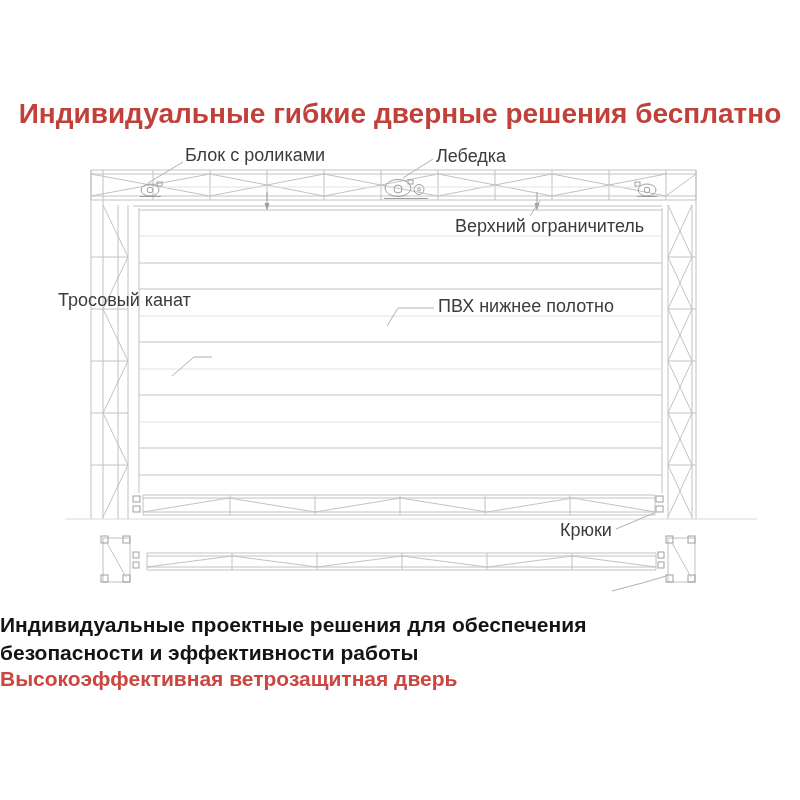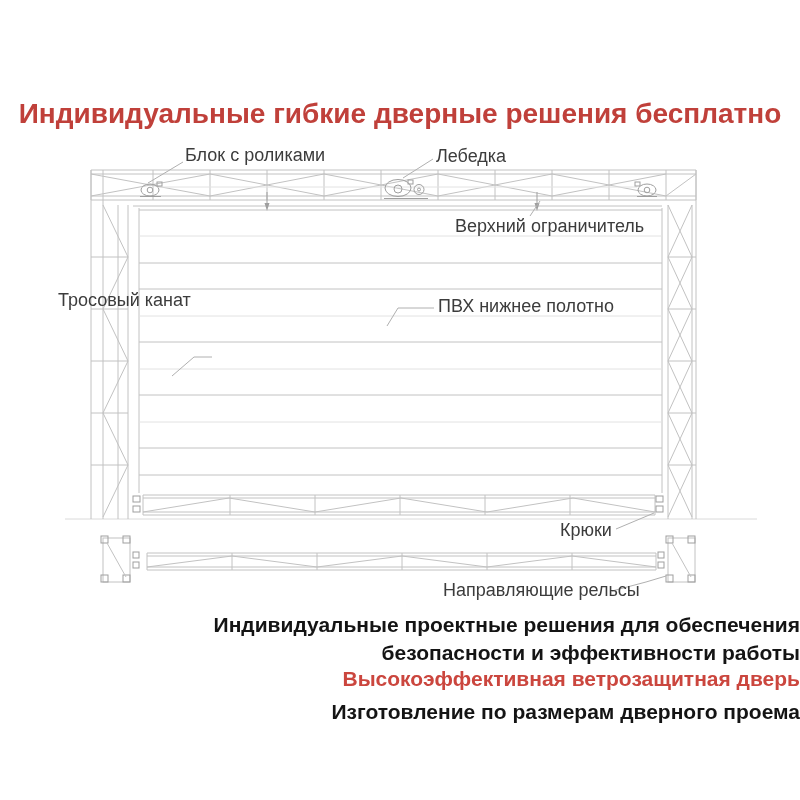--- a/index.html
+++ b/index.html
@@ -20,21 +20,21 @@
   .title{
     position:absolute;top:78px;left:0;width:800px;text-align:center;
     font-size:28px;font-weight:700;color:var(--title-red);white-space:nowrap;
   }
   .drawing{position:absolute;left:0;top:0;}
   .dlabel{
     position:absolute;font-size:18px;color:var(--label-text);
     white-space:nowrap;line-height:1.1;
   }
   .footer-line{
-    position:absolute;left:0;width:800px;text-align:right;
+    position:absolute;left:0;width:800px;text-align:left;
     font-size:21px;font-weight:700;color:var(--footer-text);
     line-height:1;white-space:nowrap;
   }
   .footer-line.red{color:var(--accent-red);}
   
   .ln{stroke:var(--line);fill:none;stroke-width:1;}
   .lnd{stroke:var(--line-dark);fill:none;stroke-width:1;}
   .lnf{stroke:var(--line-faint);fill:none;stroke-width:1;}
   .lng{stroke:#dadada;fill:none;stroke-width:1;}
   .lead{stroke:#b0b0b0;fill:none;stroke-width:1;}
@@ -164,20 +164,18 @@
       <path class="lead" d="M612,571 L646,562 L666,556"></path>
     </g>
   </svg>
 
   <div class="dlabel" style="left:185px;top:126px">Блок с роликами</div>
   <div class="dlabel" style="left:436px;top:127px">Лебедка</div>
   <div class="dlabel" style="left:455px;top:197px">Верхний ограничитель</div>
   <div class="dlabel" style="left:58px;top:271px">Тросовый канат</div>
   <div class="dlabel" style="left:438px;top:277px">ПВХ нижнее полотно</div>
   <div class="dlabel" style="left:560px;top:501px">Крюки</div>
-  <div class="dlabel" style="left:443px;top:561px">Направляющие рельсы</div>
 
   <div class="footer-line" style="top:594px">Индивидуальные проектные решения для обеспечения</div>
   <div class="footer-line" style="top:622px">безопасности и эффективности работы</div>
   <div class="footer-line red" style="top:648px">Высокоэффективная ветрозащитная дверь</div>
-  <div class="footer-line" style="top:681px">Изготовление по размерам дверного проема</div>
 
 </div>
 
 </body></html>

